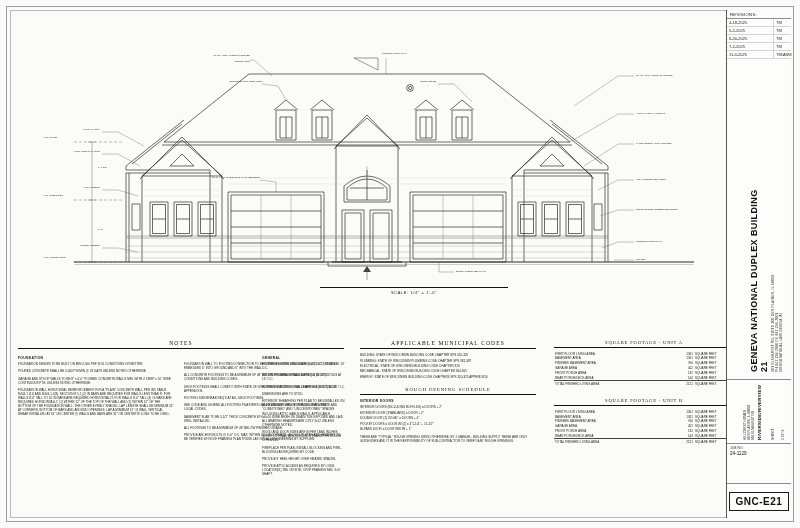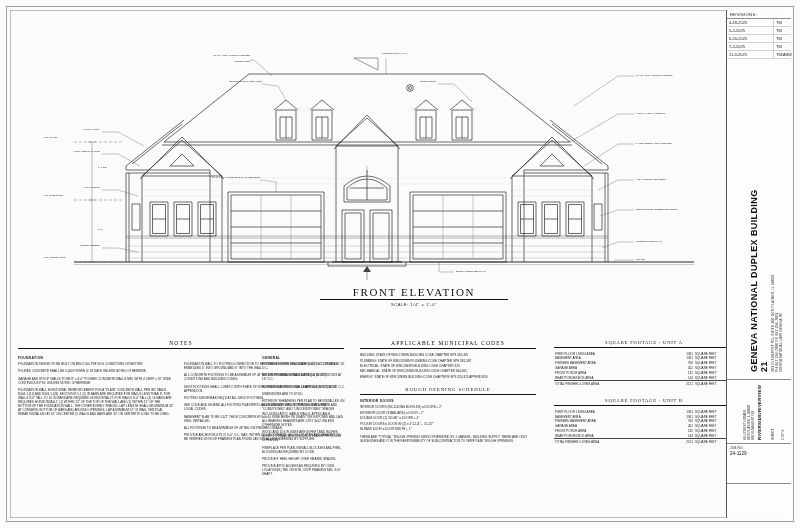--- a/index.html
+++ b/index.html
@@ -435,21 +435,20 @@
     <div class="lbl" style="left:30px; top:242px;">T.O. FOUNDATION</div>
     <div class="lbl" style="left:84px; top:152px;">9'-1 1/8"</div>
     <div class="lbl" style="left:84px; top:214px;">0'-0"</div>
 
     <div class="lbl r" style="left:176px; top:66px; width:72px;">DECORATIVE GABLE VENT</div>
     <div class="lbl r" style="left:176px; top:162px; width:70px;">16'-0" x 8'-0" OVERHEAD GARAGE DOOR</div>
     <div class="lbl" style="left:442px; top:256px;">ENTRY DOOR PER PLAN</div>
     <div class="lbl r" style="left:352px; top:66px; width:70px;">ROOF RIDGE</div>
 
     <div class="elev-title">
-      <div class="t">FRONT ELEVATION</div>
       <div class="u"></div>
       <div class="s">SCALE: 1/4" = 1'-0"</div>
     </div>
   </div>
 
   <div class="notes">
 
     <div class="notes-title-wrap">
       <div class="colhead">
         <span>NOTES</span>
@@ -649,14 +648,17 @@
       <div class="client-b vert">RIVERSIDE/RIVERVIEW</div>
       <div class="sheetno vert">SHEET</div>
       <div class="sheetno2 vert">5   OF   9</div>
     </div>
 
     <div class="tb-jobno">
       <div class="k">JOB NO.</div>
       <div class="v">24-1129</div>
     </div>
 
+    <div class="tb-sheetid">
+      <div class="sheetid-box">GNC-E21</div>
+    </div>
   </div>
 </div>
 
 </body></html>

